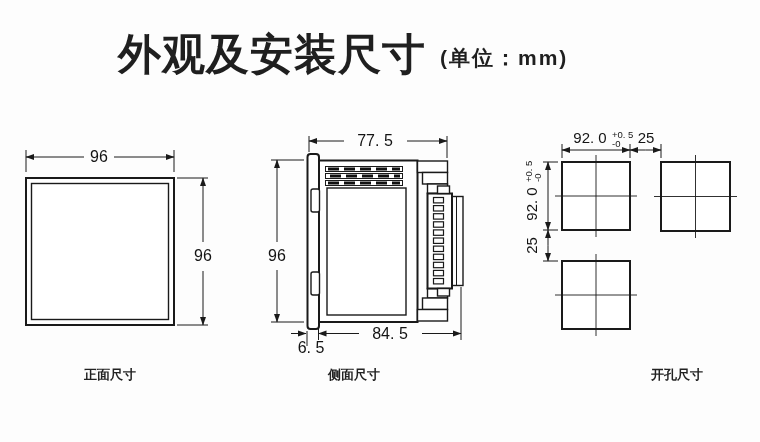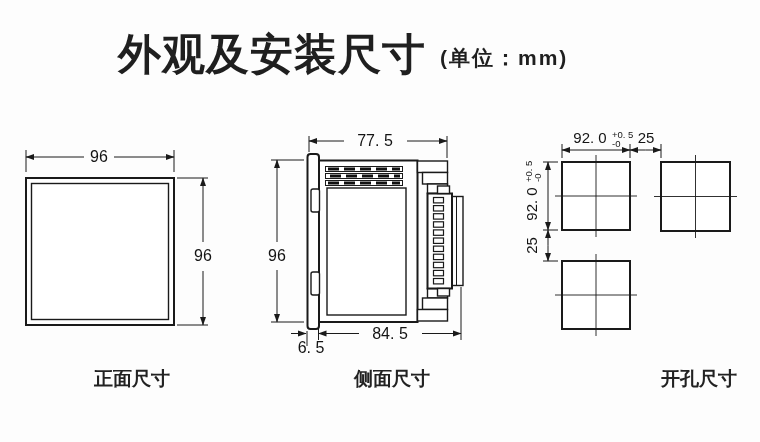--- a/index.html
+++ b/index.html
@@ -11,25 +11,25 @@
   .page-title{
     position:absolute;left:118px;top:26px;
     font-size:43px;font-weight:900;color:#1f1f1f;letter-spacing:1px;
     white-space:nowrap;
   }
   .page-title .unit{
     font-size:21px;font-weight:600;margin-left:14px;letter-spacing:2px;
     vertical-align:4px;
   }
   .caption{
-    position:absolute;top:366px;width:120px;text-align:right;
-    font-size:19px;font-weight:700;color:#222;font-family:Liberation Serif, serif;
+    position:absolute;top:366px;width:120px;text-align:center;
+    font-size:13px;font-weight:700;color:#222;font-family:Liberation Serif, serif;
   }
   .cap-front{left:50px;}
-  .cap-side{left:310px;}
+  .cap-side{left:294px;}
   .cap-cutout{left:617px;}
   svg{position:absolute;left:0;top:0;}
   svg line{stroke:#1a1a1a;stroke-width:1;}
   .thick{fill:#fff;stroke:#1a1a1a;stroke-width:2;}
   .mid{fill:#fff;stroke:#1a1a1a;stroke-width:1.4;}
   .thin{fill:none;stroke:#1a1a1a;stroke-width:1;}
   .cl{stroke:#1a1a1a;stroke-width:0.9;}
   .vent{stroke:#111;stroke-width:3;stroke-dasharray:11 5;}
   .term{fill:#fff;stroke:#1a1a1a;stroke-width:1.2;}
   text{font-family:"Liberation Sans","DejaVu Sans",sans-serif;font-size:16px;fill:#141414;text-anchor:middle;}

